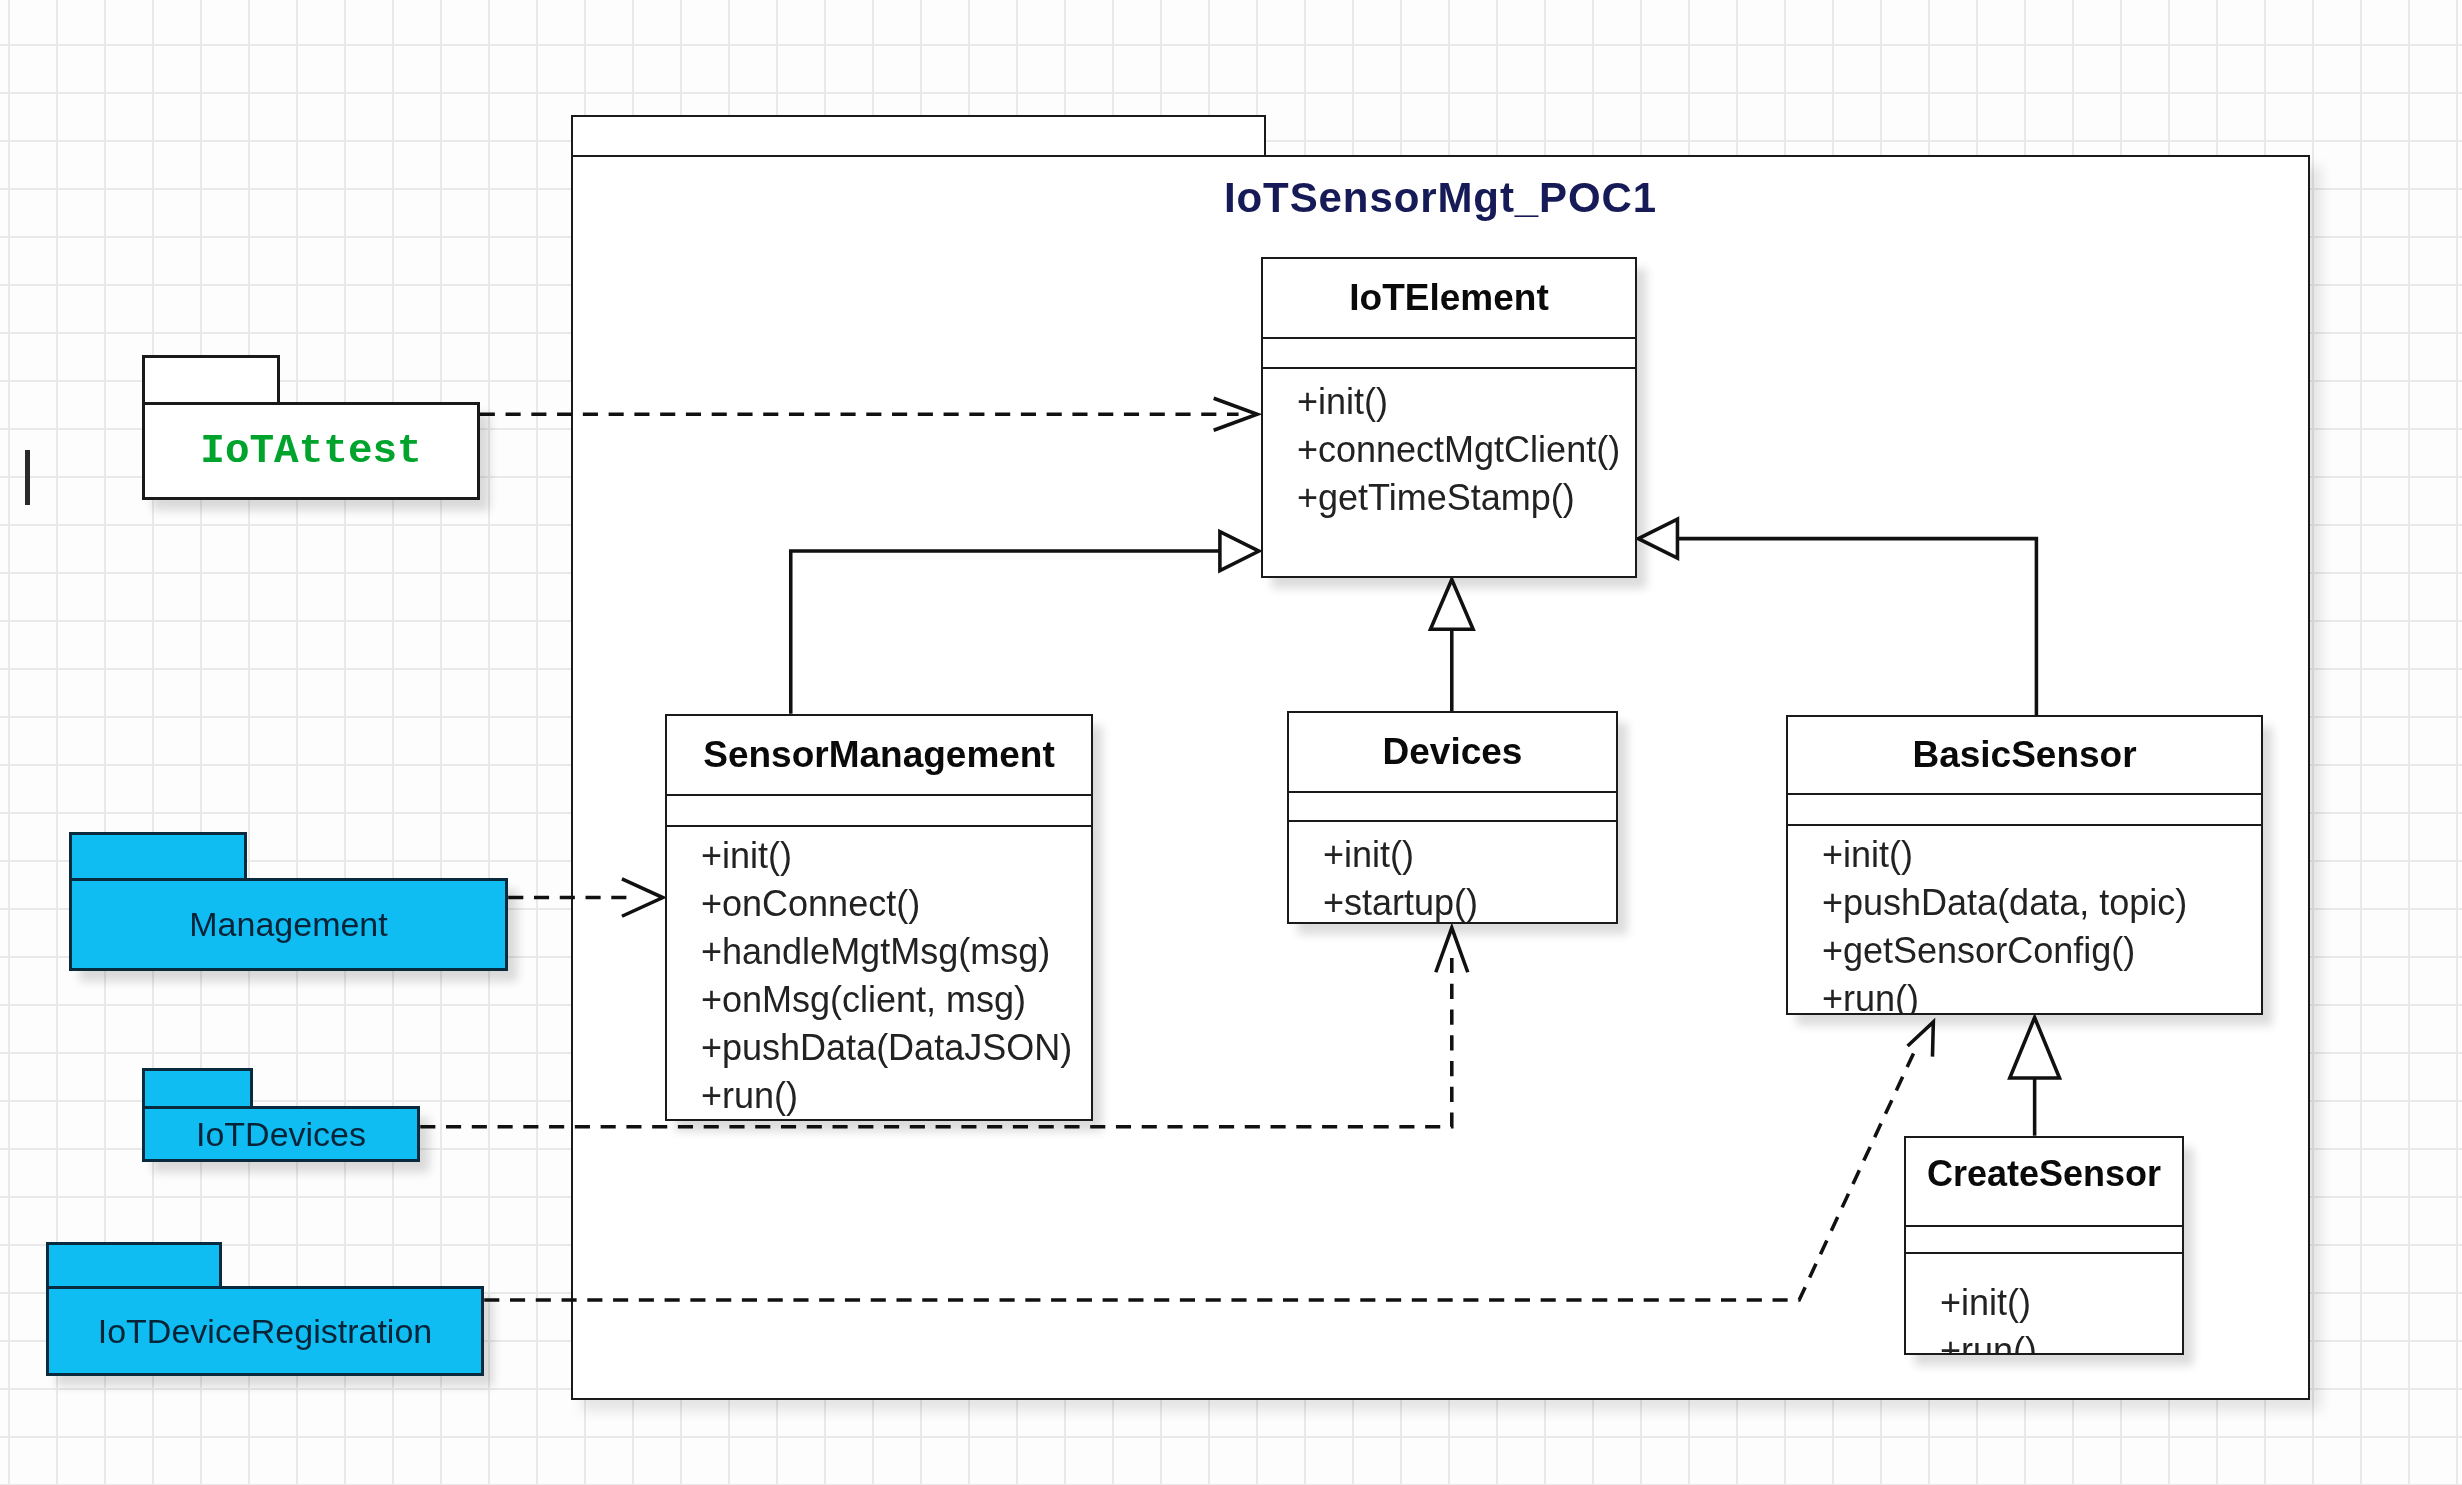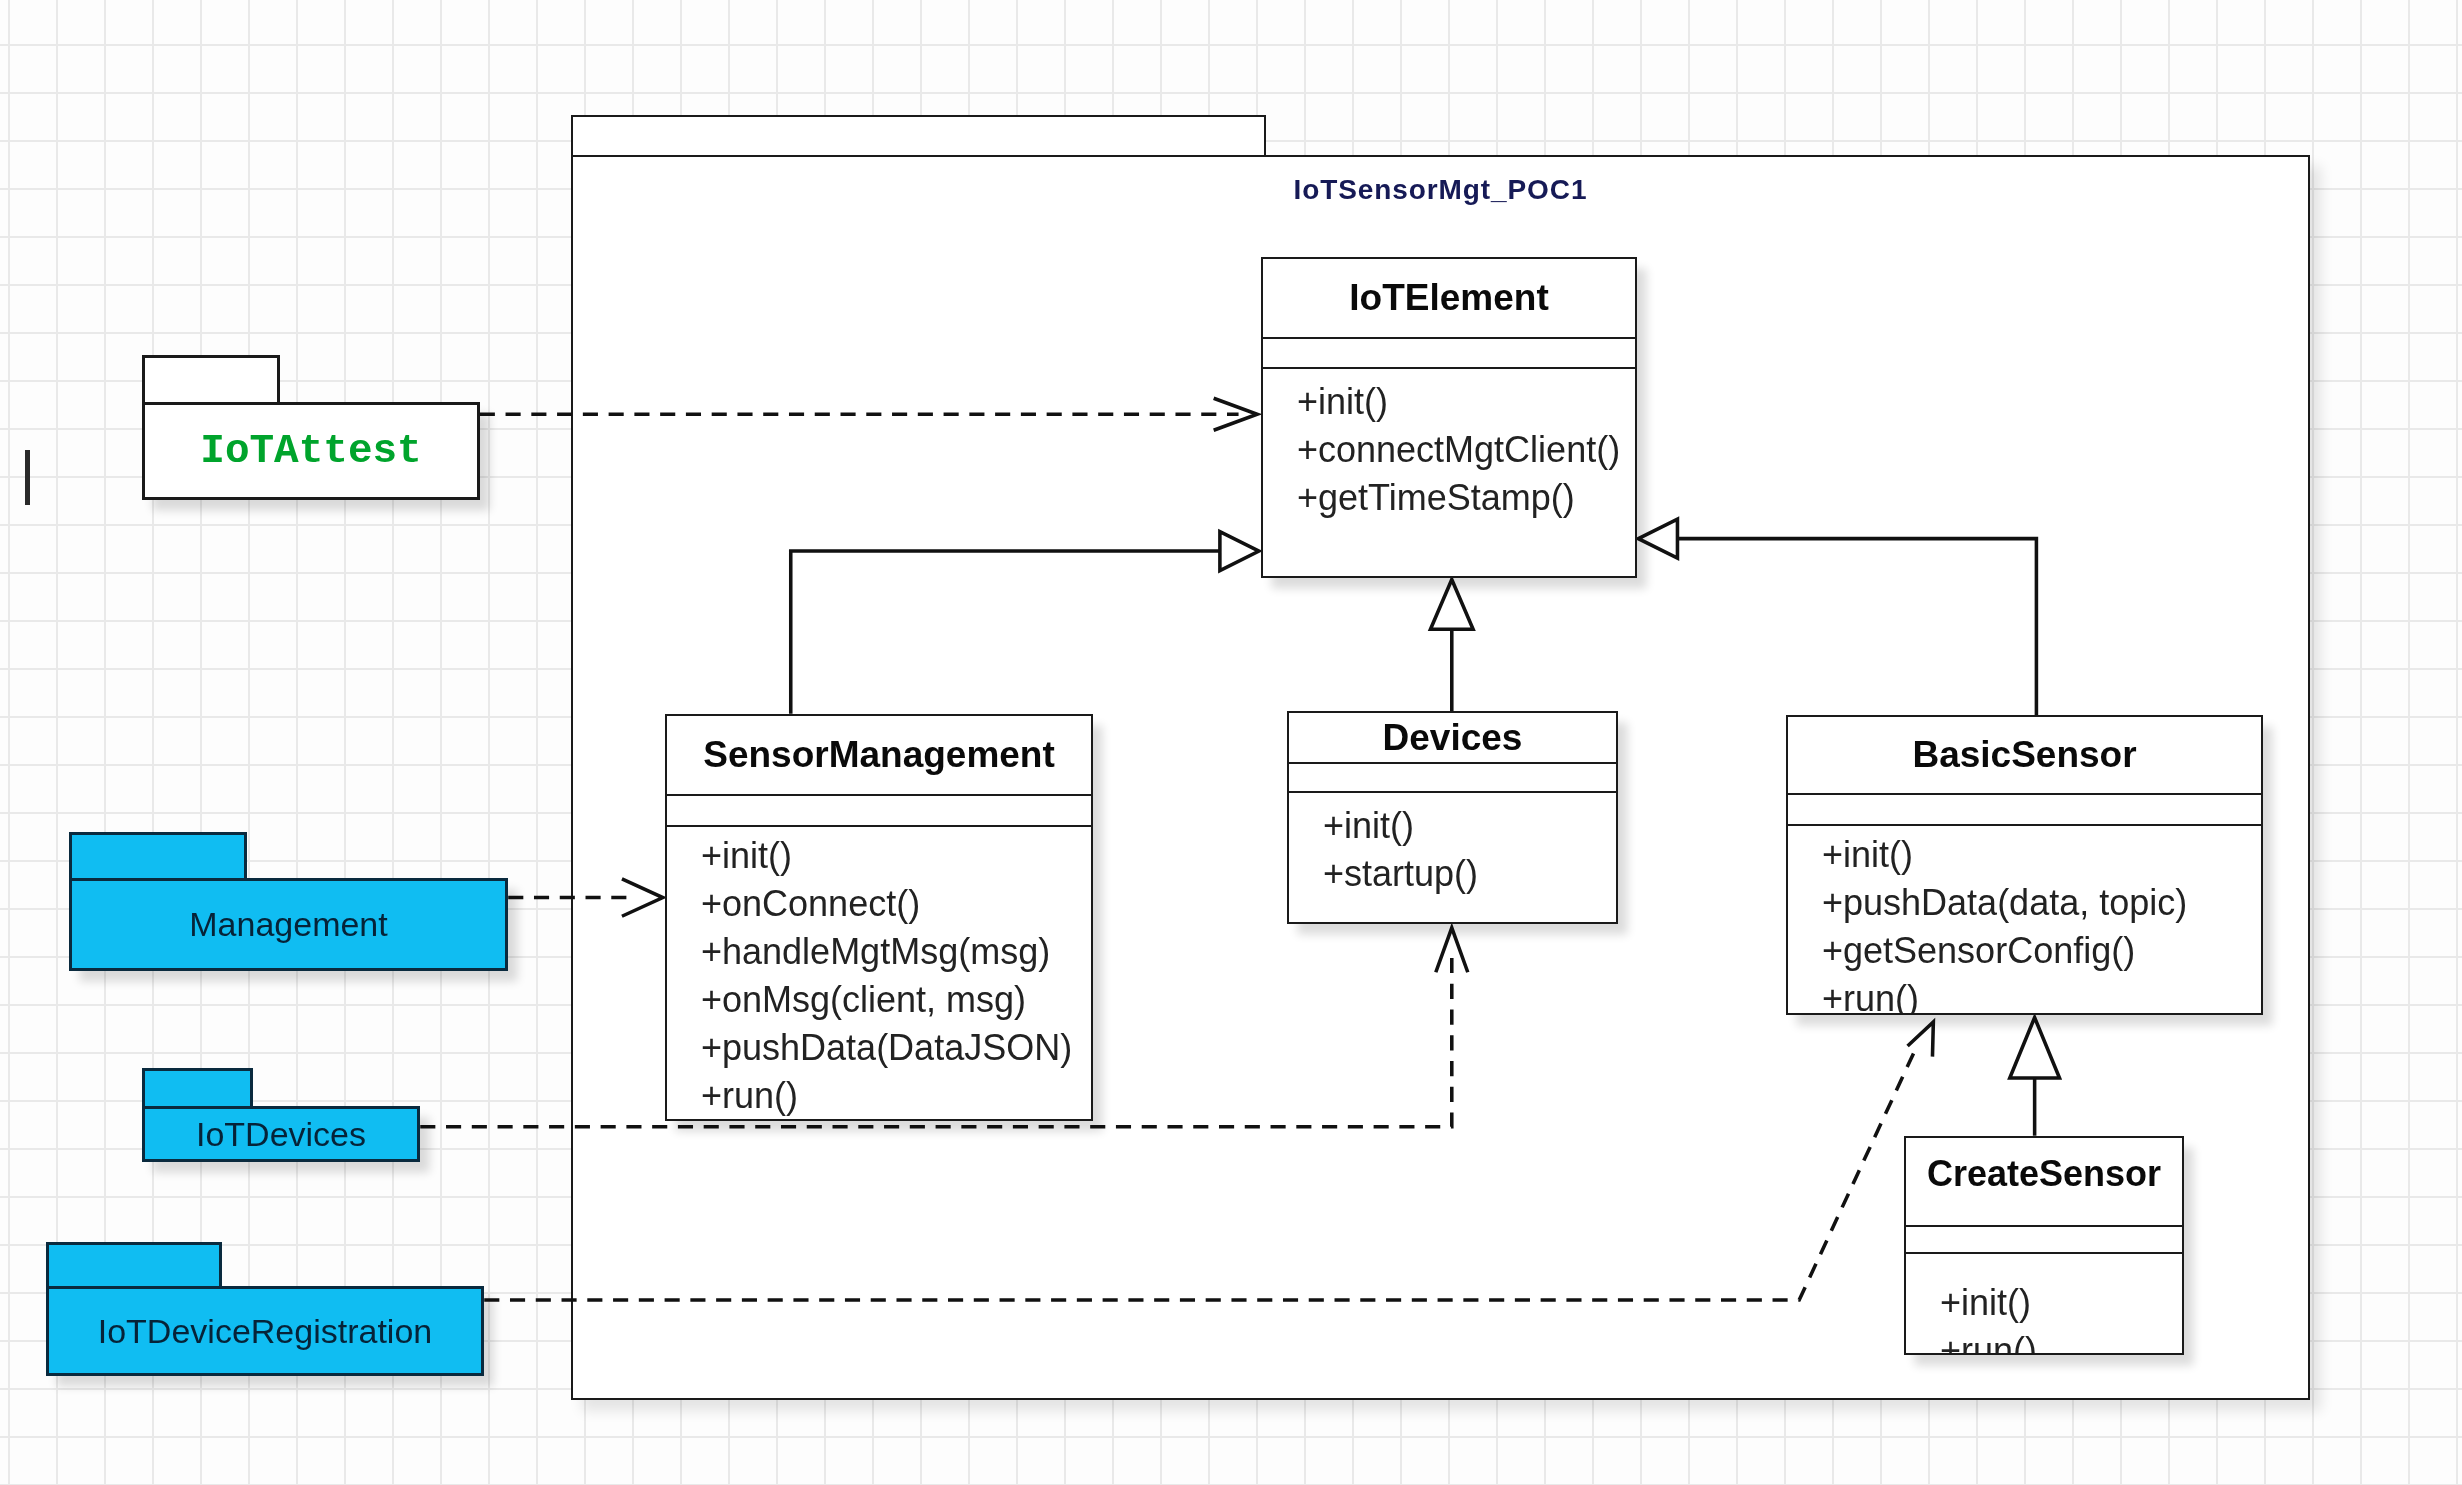--- a/index.html
+++ b/index.html
@@ -22,21 +22,21 @@
     position:absolute;left:571px;top:115px;width:695px;height:43px;
     background:#ffffff;border:2.7px solid #1a1a1a;border-bottom:none;
   }
   .frame-body{
     position:absolute;left:571px;top:155px;width:1739px;height:1245px;
     background:#ffffff;border:2.7px solid #1a1a1a;
     box-shadow:10.7px 10.7px 12.4px rgba(0,0,0,0.10);
   }
   .frame-title{
     position:absolute;left:571px;top:174px;width:1739px;height:55px;
-    text-align:center;font-size:28px;font-weight:bold;color:#161a56;
+    text-align:center;font-size:42px;font-weight:bold;color:#161a56;
     letter-spacing:0.9px;
   }
 
   
   .uml-class{
     position:absolute;background:#ffffff;border:2.7px solid #1a1a1a;
     box-shadow:9.8px 10.7px 9px rgba(0,0,0,0.14);
     display:flex;flex-direction:column;overflow:hidden;
   }
   .uml-title{
@@ -153,21 +153,21 @@
         <div class="method">+init()</div>
         <div class="method">+onConnect()</div>
         <div class="method">+handleMgtMsg(msg)</div>
         <div class="method">+onMsg(client, msg)</div>
         <div class="method">+pushData(DataJSON)</div>
         <div class="method">+run()</div>
       </div>
   </div>
 
   <div class="uml-class" style="left:1287px;top:711px;width:331px;height:213px;">
-    <div class="uml-title" style="height:49px;font-size:37px;">Devices</div>
+    <div class="uml-title" style="height:78px;font-size:37px;">Devices</div>
     <div class="uml-attrs" style="height:31px;"></div>
     <div class="uml-methods" style="line-height:52px;">
         <div class="method">+init()</div>
         <div class="method">+startup()</div>
       </div>
   </div>
 
   <div class="uml-class" style="left:1786px;top:715px;width:477px;height:300px;">
     <div class="uml-title" style="height:76px;font-size:37px;">BasicSensor</div>
     <div class="uml-attrs" style="height:33px;"></div>

